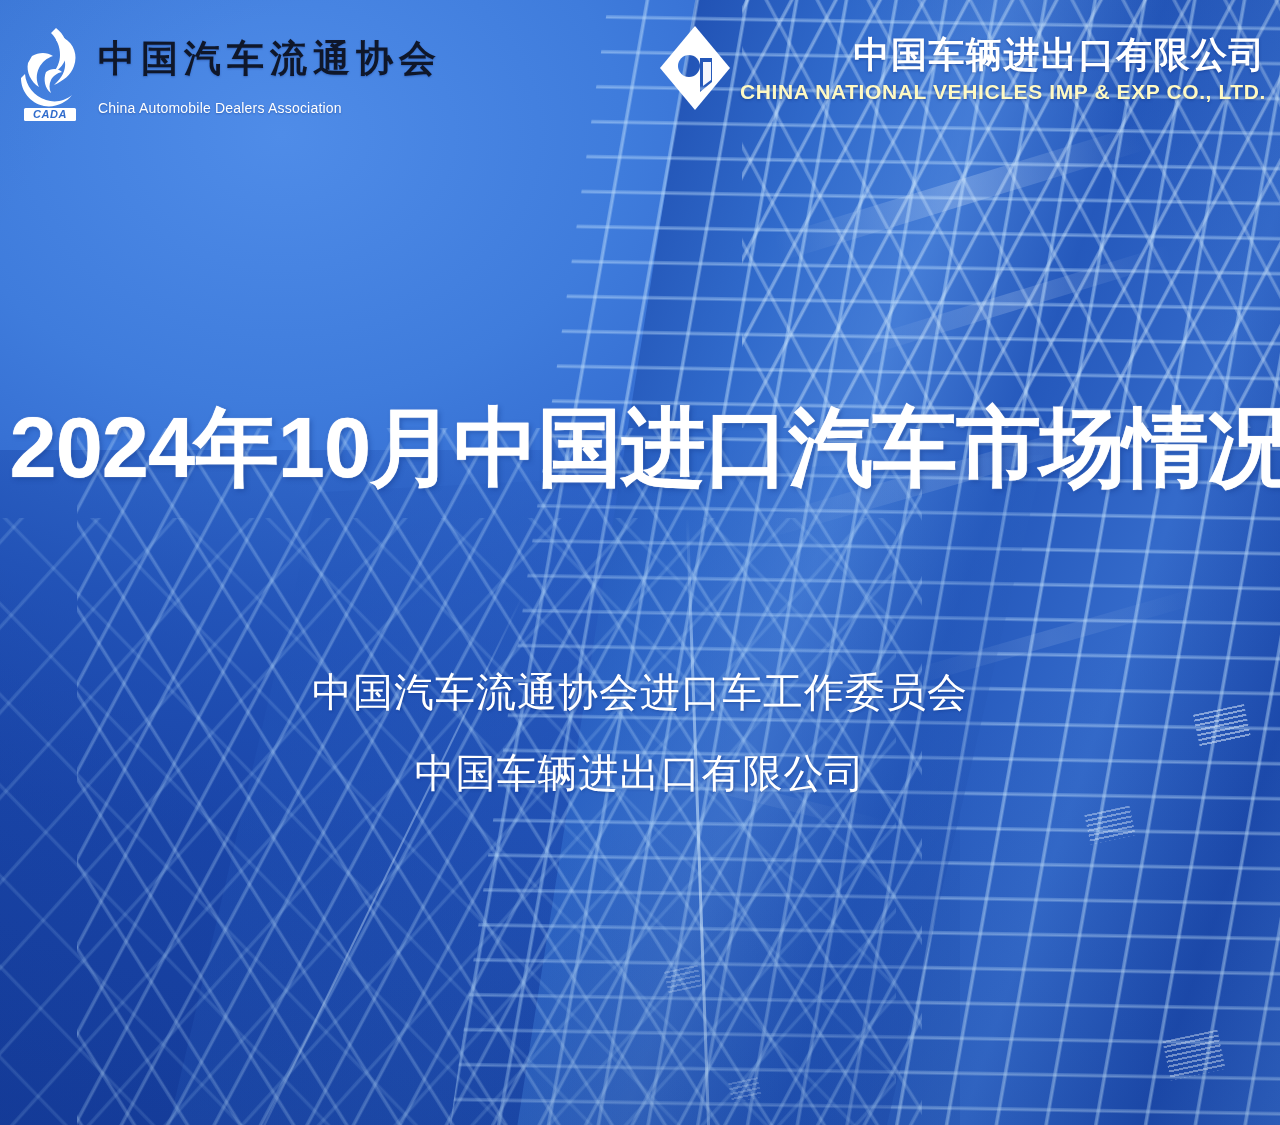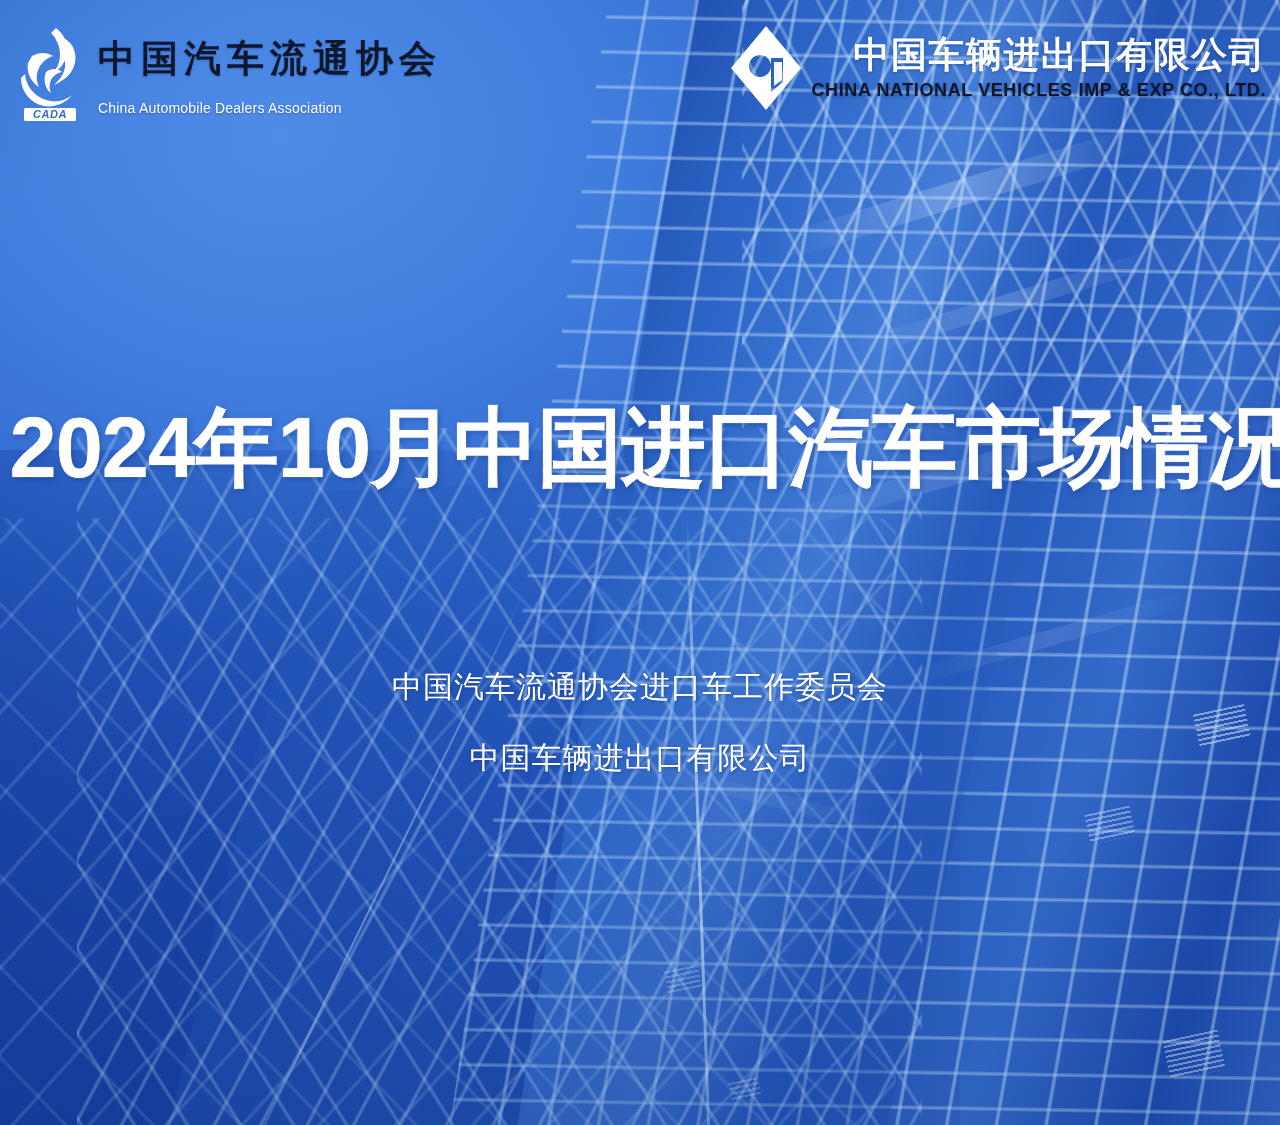--- a/index.html
+++ b/index.html
@@ -307,23 +307,23 @@
     font-size: 36px;
     font-weight: 700;
     color: #ffffff;
     letter-spacing: 1.5px;
     line-height: 1.05;
     white-space: nowrap;
     text-shadow: 0 1px 3px rgba(12,44,120,0.45);
   }
   .cnv-en {
     margin-top: 6px;
-    font-size: 18px;
+    font-size: 21px;
     font-weight: 600;
-    color: #0f172a;
+    color: #fef9c3;
     letter-spacing: 0.6px;
     white-space: nowrap;
     text-shadow: 0 1px 3px rgba(12,44,120,0.55);
   }
 
   
   .title {
     position: absolute;
     left: 0;
     right: 0;
@@ -343,21 +343,21 @@
 
   
   .subtitle-block {
     position: absolute;
     left: 0;
     right: 0;
     top: 672px;
     text-align: center;
   }
   .subtitle {
-    font-size: 30px;
+    font-size: 40px;
     font-weight: 400;
     color: #ffffff;
     letter-spacing: 1px;
     line-height: 1;
     white-space: nowrap;
     text-shadow: 1px 1px 3px rgba(14,48,126,0.45);
   }
   .subtitle + .subtitle {
     margin-top: 41px;
   }

